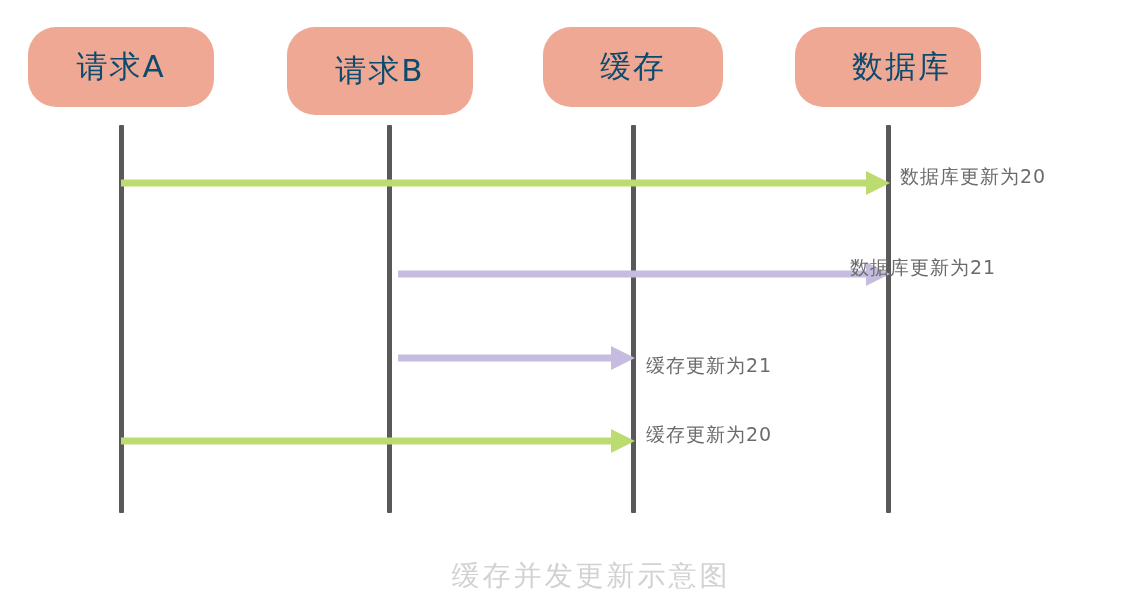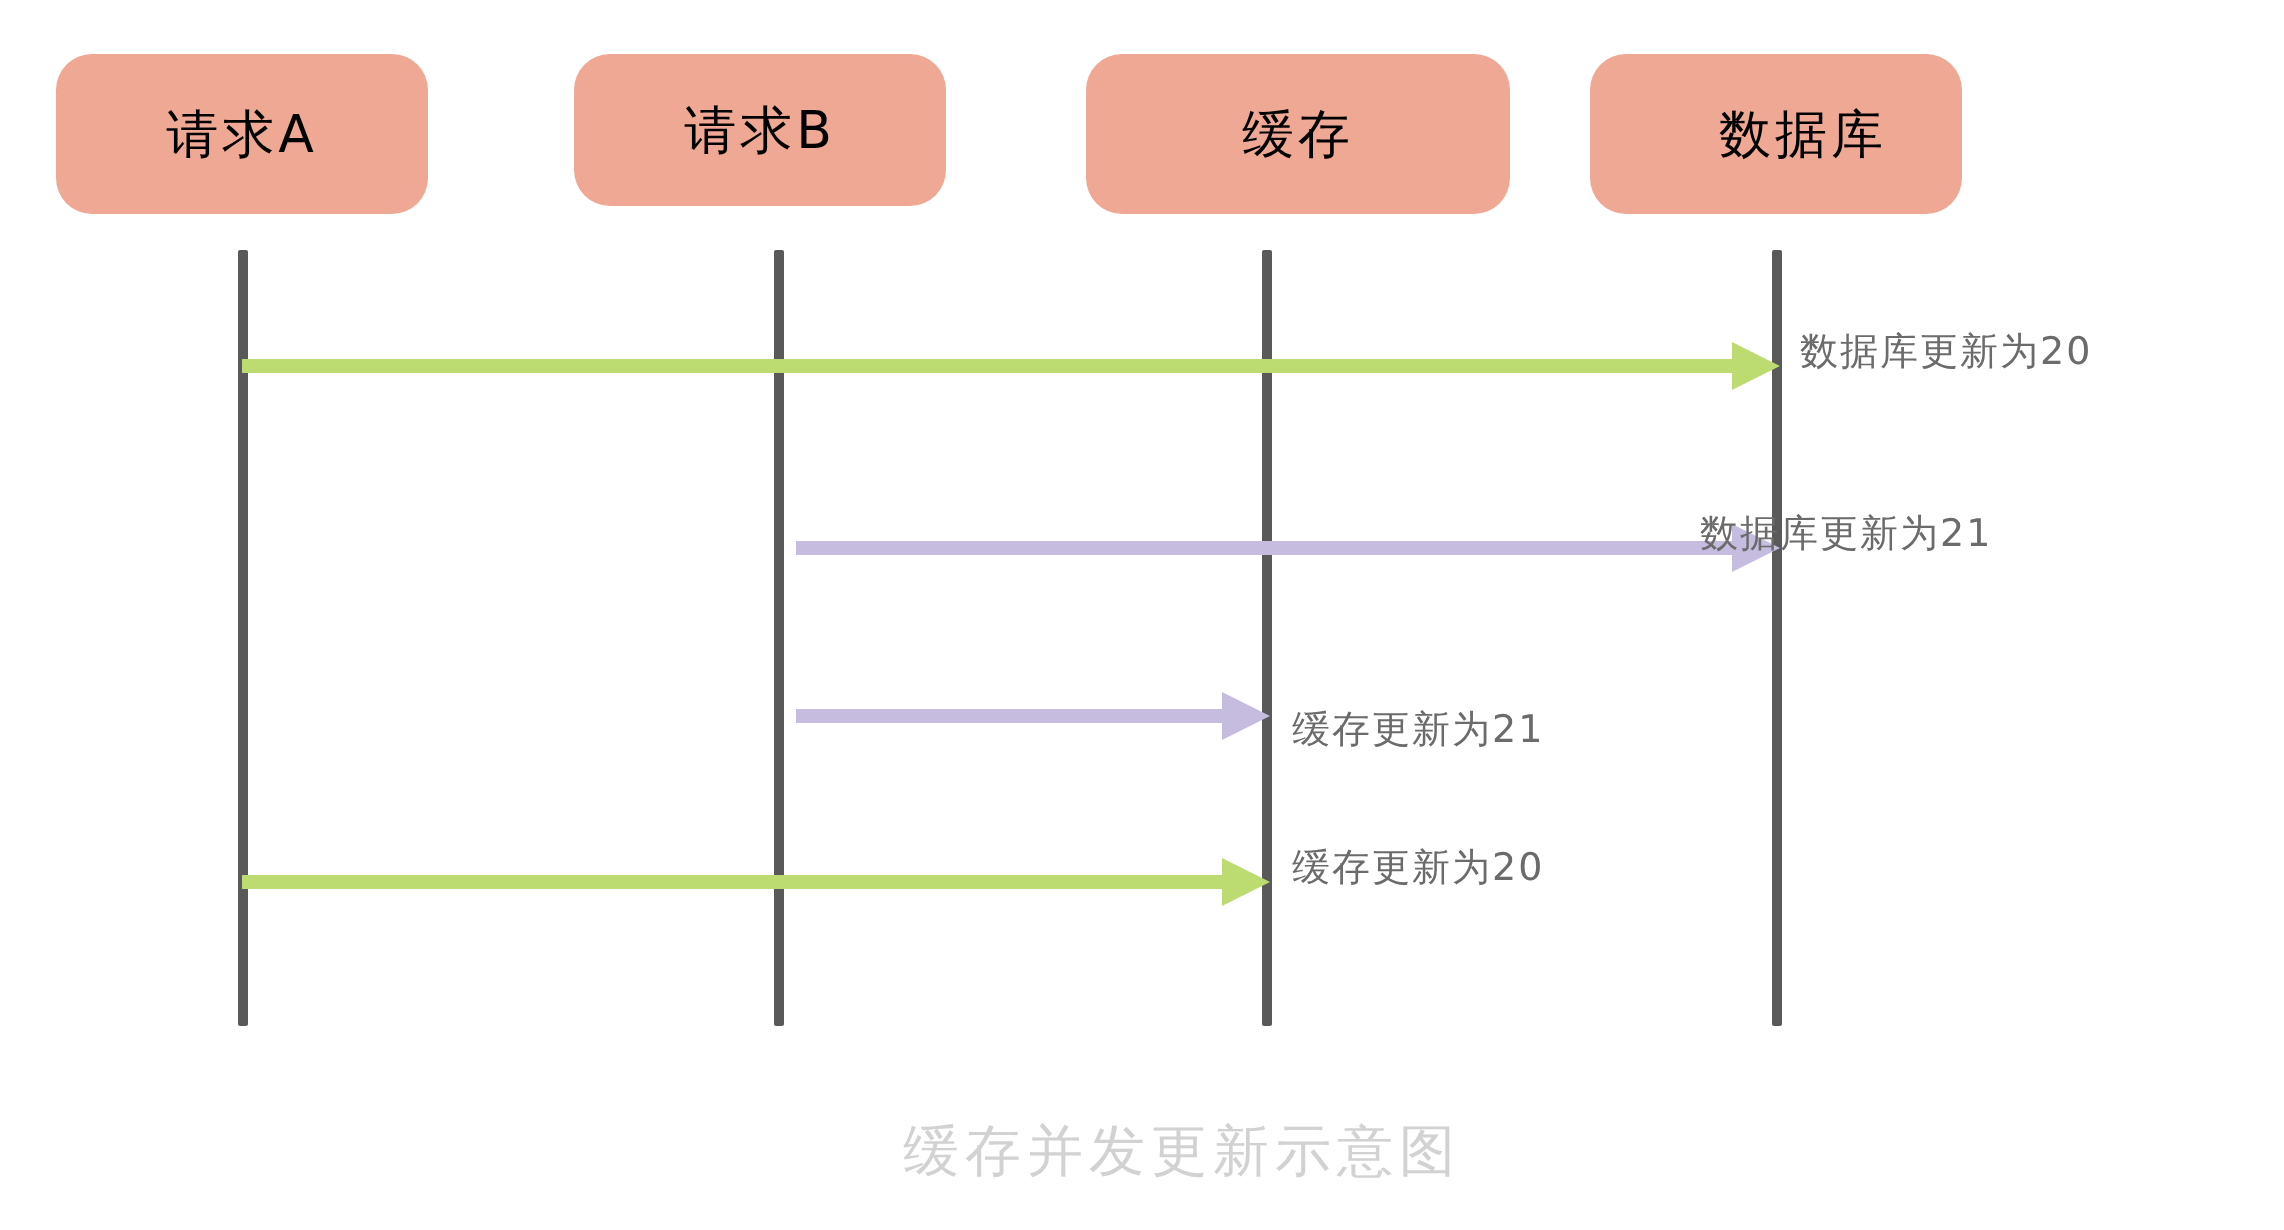--- a/index.html
+++ b/index.html
@@ -20,26 +20,26 @@
     left: 0;
     top: 0;
     width: 1142px;
     height: 615px;
   }
 
   .actor-box {
     position: absolute;
     box-sizing: border-box;
     background: #efa894;
-    border-radius: 18px;
+    border-radius: 28px;
     display: flex;
     align-items: center;
     justify-content: center;
-    color: #000000;
-    font-size: 26px;
+    color: #0c4a6e;
+    font-size: 31px;
     letter-spacing: 2px;
     font-weight: 400;
     user-select: none;
   }
 
   .lifeline {
     position: absolute;
     width: 5px;
     background: #595959;
     border-radius: 1px;
@@ -74,24 +74,24 @@
   }
 </style>
 </head>
 <body>
 
 <div id="diagram-root">
 
   <div class="actor-box" style="left:28px; top:27px; width:186px; height:80px;">
     <span>请求A</span>
   </div>
-  <div class="actor-box" style="left:287px; top:27px; width:186px; height:76px;">
+  <div class="actor-box" style="left:287px; top:27px; width:186px; height:88px;">
     <span>请求B</span>
   </div>
-  <div class="actor-box" style="left:543px; top:27px; width:212px; height:80px;">
+  <div class="actor-box" style="left:543px; top:27px; width:180px; height:80px;">
     <span>缓存</span>
   </div>
   <div class="actor-box" style="left:795px; top:27px; width:186px; height:80px;padding-left:27px;">
     <span>数据库</span>
   </div>
 
   <div class="lifeline" style="left:119px; top:125px; height:388px;"></div>
   <div class="lifeline" style="left:387px; top:125px; height:388px;"></div>
   <div class="lifeline" style="left:631px; top:125px; height:388px;"></div>
   <div class="lifeline" style="left:886px; top:125px; height:388px;"></div>

